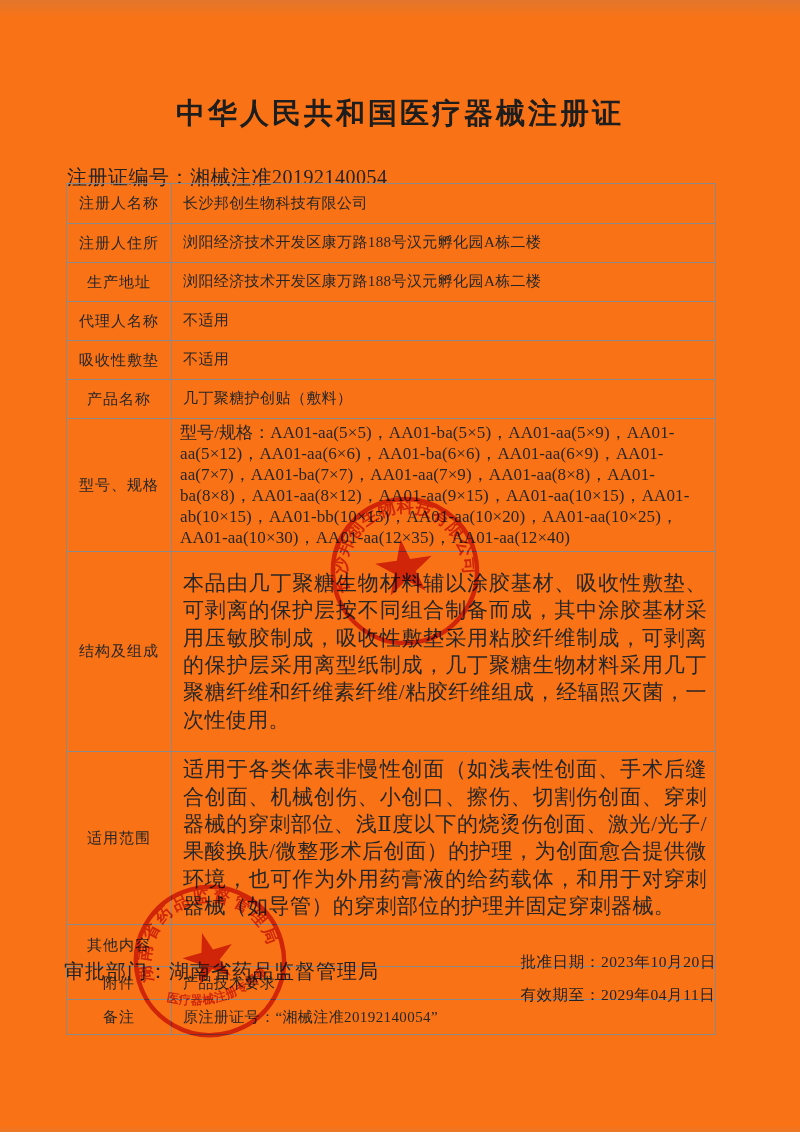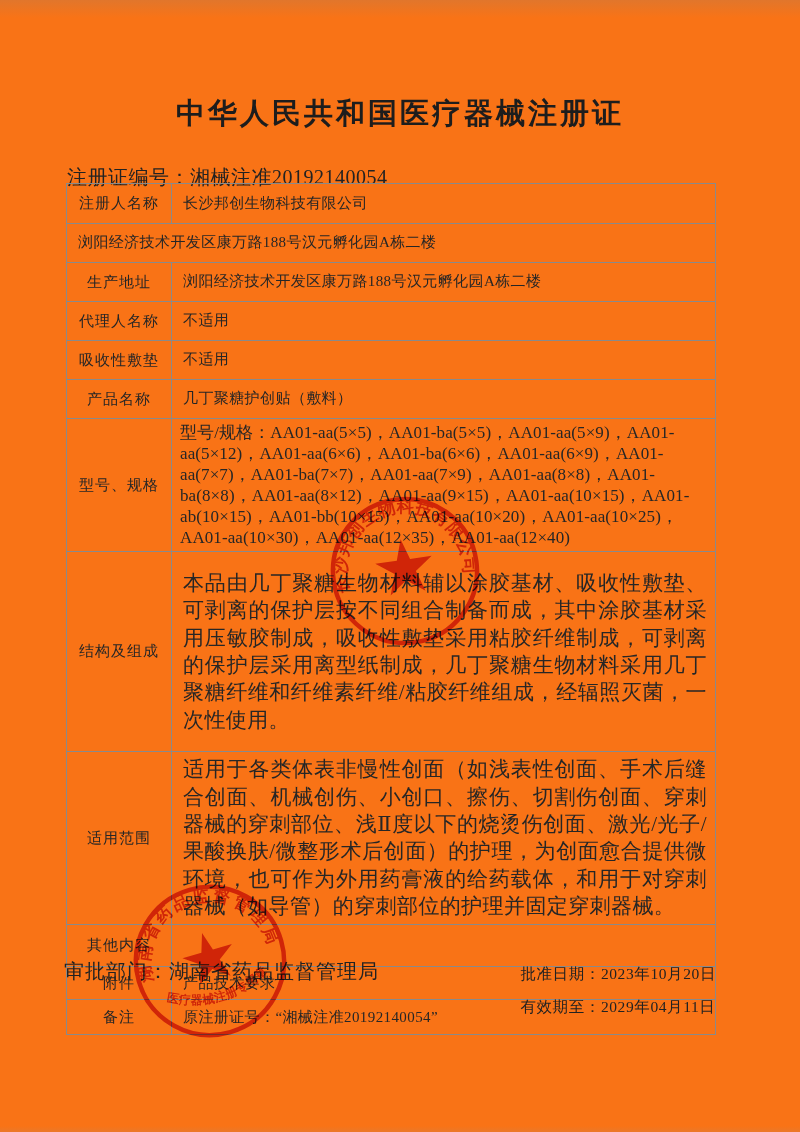--- a/index.html
+++ b/index.html
@@ -31,21 +31,21 @@
   .h-scope  { min-height:118px; }
   .h-attach { min-height:33px; }
   .h-other  { min-height:42px; }
   .h-note   { min-height:35px; }
   .h-model .tvalue { font-size:17px; letter-spacing:0.1px; line-height:1.24; padding:3px 5px 3px 8px; }
   .h-struct .tvalue, .h-scope .tvalue { font-size:21px; line-height:1.3; text-align:justify; }
 
   .approval { position:absolute; top:958px; left:64px; font-size:20px; letter-spacing:1px; color:#222; }
   .dates { position:absolute; top:952px; right:84px; font-size:15.5px; color:#222; text-align:left; }
   .dates .dline { margin-bottom:8px; letter-spacing:0.6px; }
-  .dates .dline:first-child { margin-bottom:12px;margin-top:12px; }
+  .dates .dline:first-child { margin-bottom:12px; }
 
   .stamp { position:absolute; mix-blend-mode:multiply; opacity:0.88; }
   .stamp-company { top:480px; left:314px; transform:rotate(-8deg); }
   .stamp-authority { top:868px; left:117px; transform:rotate(-16deg); }
   .stamp text { font-family:"Liberation Sans","DejaVu Sans",sans-serif; font-weight:bold; }
 </style>
 </head>
 <body>
 
 <div class="page">
@@ -55,20 +55,21 @@
   <div class="title">中华人民共和国医疗器械注册证</div>
 
   <div class="cert-no"><span>注册证编号：</span><span>湘械注准20192140054</span></div>
 
   <div class="cert-table">
     <div class="trow h-s">
       <div class="tlabel">注册人名称</div>
       <div class="tvalue">长沙邦创生物科技有限公司</div>
     </div>
     <div class="trow h-s">
+      <div class="tlabel">注册人住所</div>
       <div class="tvalue">浏阳经济技术开发区康万路188号汉元孵化园A栋二楼</div>
     </div>
     <div class="trow h-s">
       <div class="tlabel">生产地址</div>
       <div class="tvalue">浏阳经济技术开发区康万路188号汉元孵化园A栋二楼</div>
     </div>
     <div class="trow h-s">
       <div class="tlabel">代理人名称</div>
       <div class="tvalue">不适用</div>
     </div>

